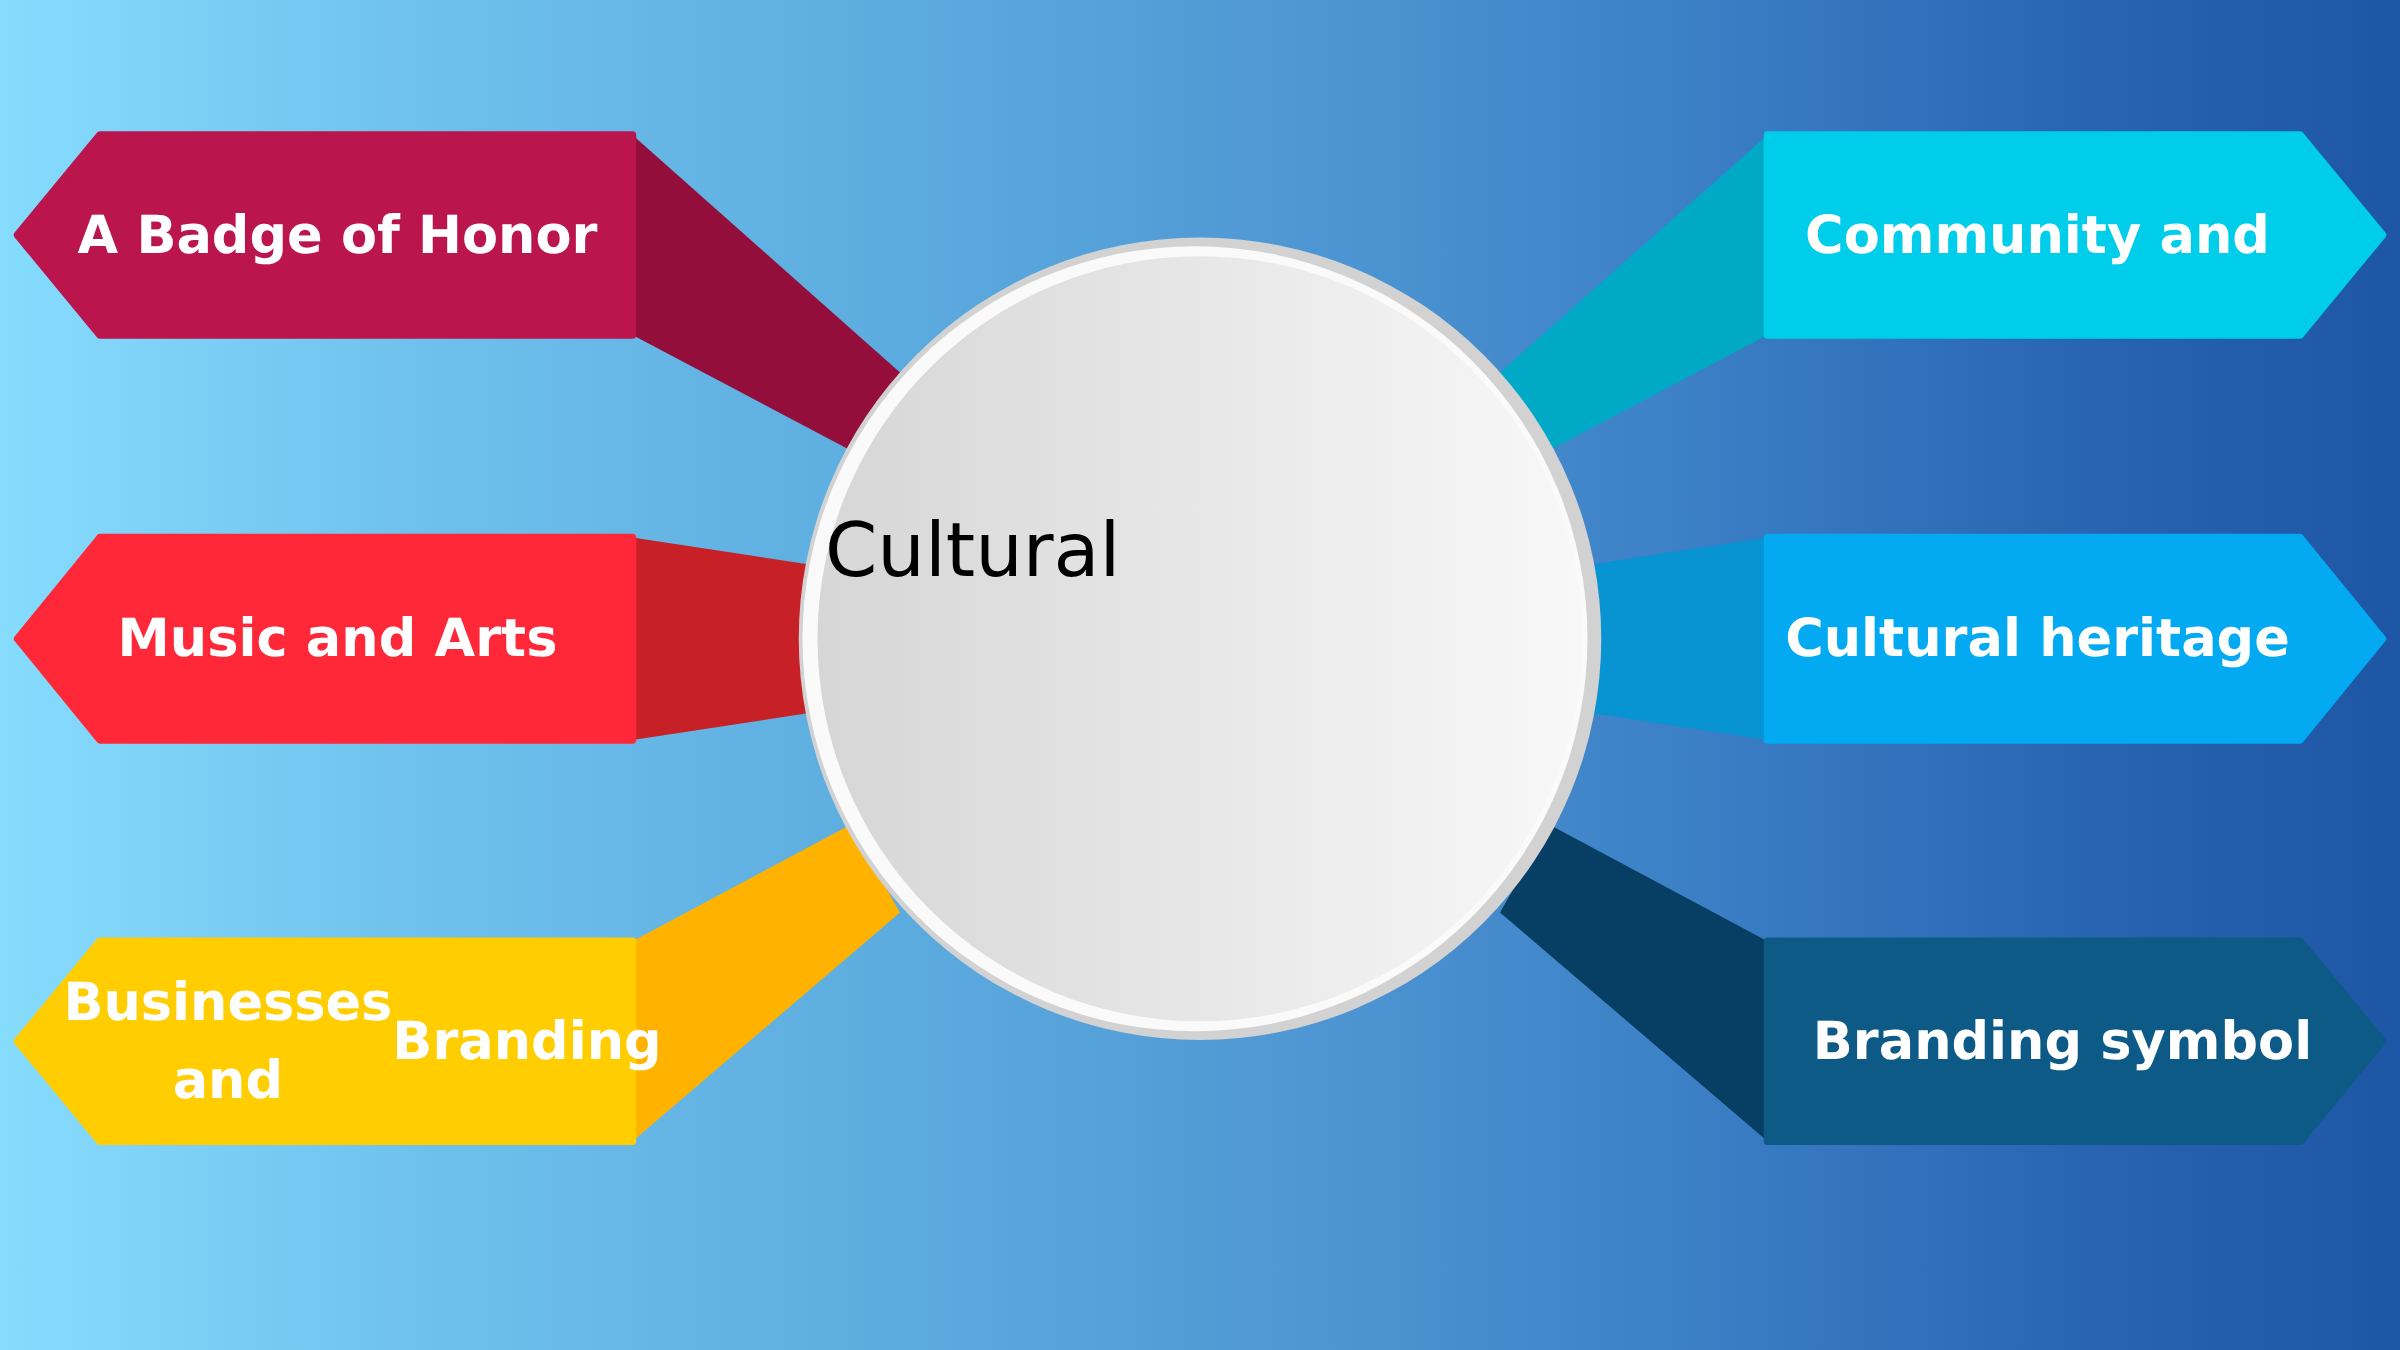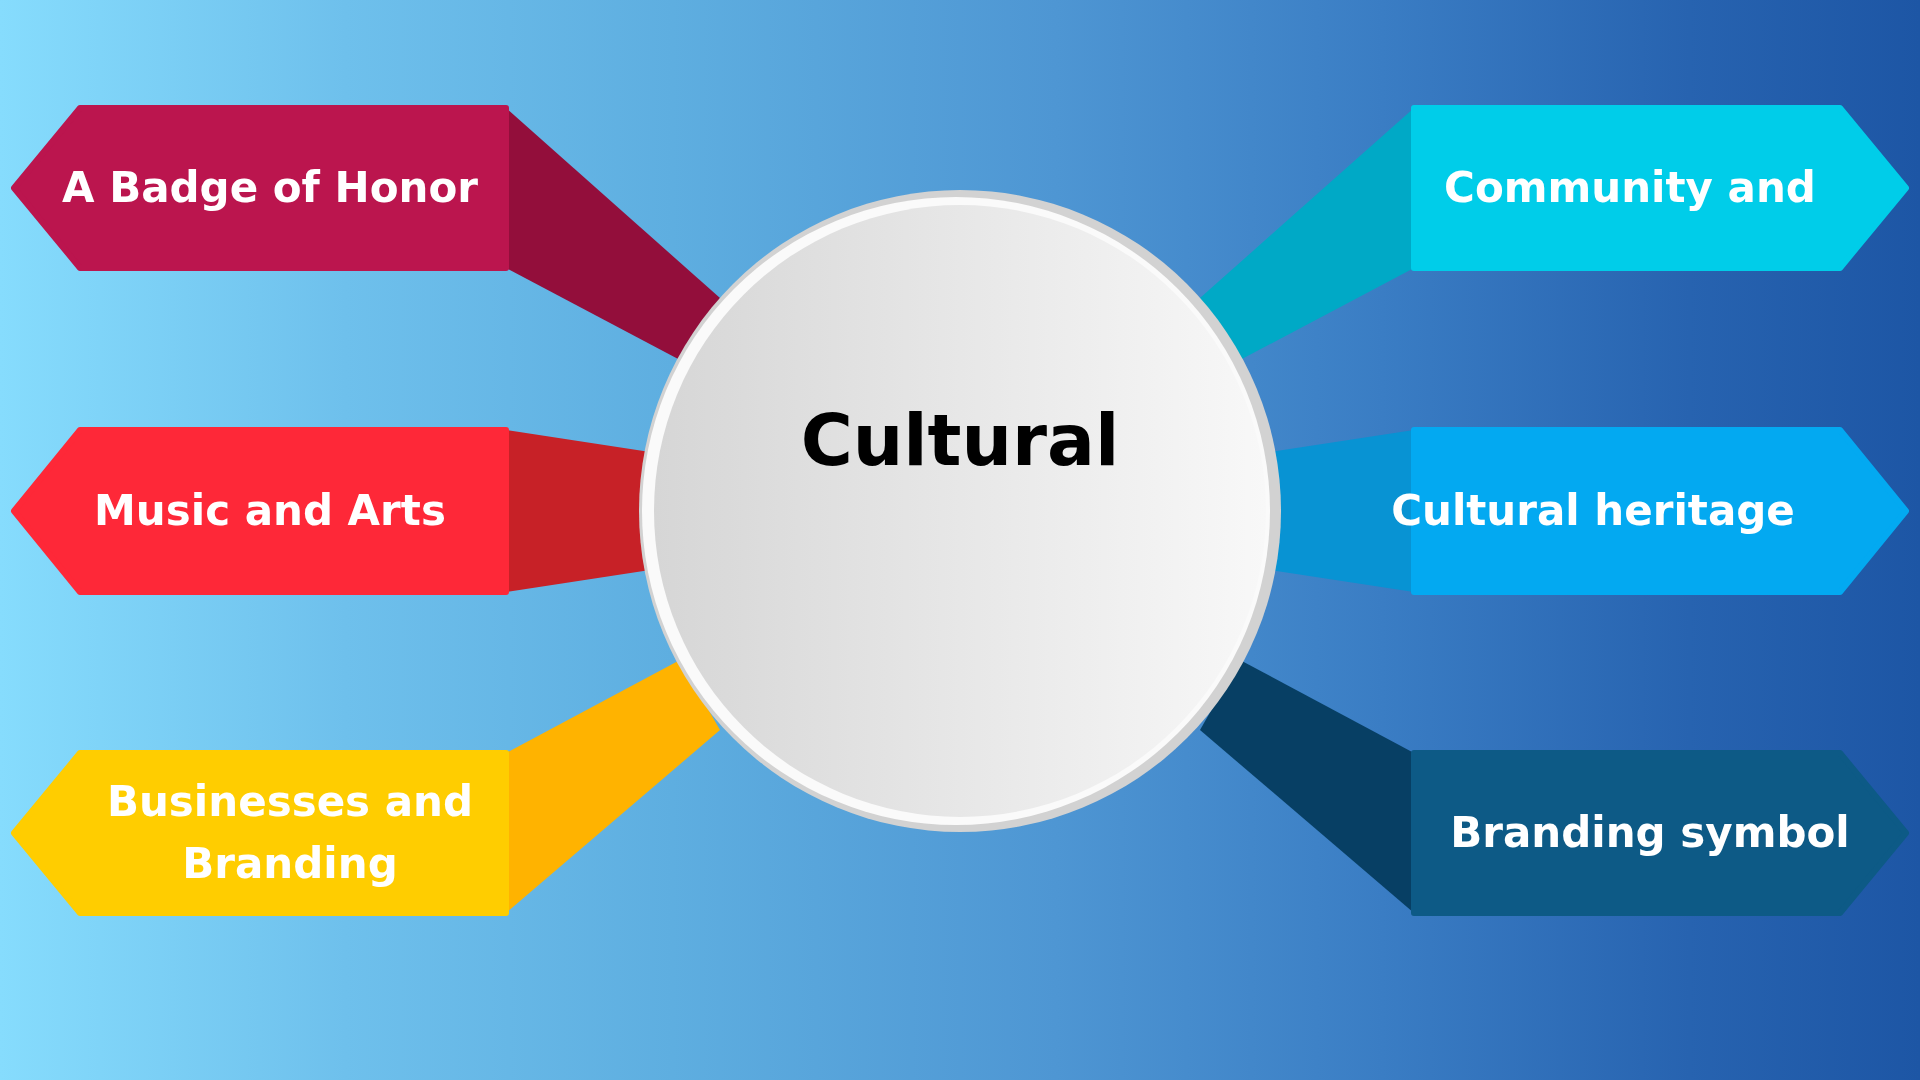--- a/index.html
+++ b/index.html
@@ -1,20 +1,20 @@
 <!DOCTYPE html>
 <html><head>
 <meta charset="utf-8">
 <style>
   html, body { margin:0; padding:0; width:1920px; height:1080px; overflow:hidden; }
   body { background: linear-gradient(90deg, #86dcfd 0%, #6ec0ec 18%, #5eaee0 35%, #4e96d3 55%, #3a7dc4 72%, #2763b0 88%, #1d56a5 100%); font-family: "DejaVu Sans", sans-serif; }
   #stage { position:absolute; left:0; top:0; width:1920px; height:1080px; }
   svg { position:absolute; left:0; top:0; }
   .label { position:absolute; color:#ffffff; font-weight:bold; text-align:center; font-size:42px; line-height:62px; display:flex; align-items:center; justify-content:center; }
-  .center-title { position:absolute; left:660px; top:390px; width:600px; text-align:center; color:#000; font-weight:bold; font-size:71px; line-height:102px; }
+  .center-title { position:absolute; left:660px; top:390px; width:600px; color:#000; font-weight:normal; font-size:60px; line-height:102px; }
 </style>
 </head>
 <body>
 
 <div id="stage">
   <svg width="1920" height="1080" viewBox="0 0 1920 1080">
     <defs>
       <linearGradient id="circGrad" x1="0" y1="0" x2="1" y2="0">
         <stop offset="0" stop-color="#d6d6d6"></stop>
         <stop offset="1" stop-color="#f8f8f8"></stop>
@@ -45,27 +45,27 @@
   <div class="center-title">
     <div>Cultural</div>
   </div>
 
   <div class="label" style="left:60px; top:108px; width:420px; height:160px;align-items:center;">
     <span>A Badge of Honor</span>
   </div>
   <div class="label" style="left:60px; top:430px; width:420px; height:162px;">
     <span>Music and Arts</span>
   </div>
-  <div class="label" style="left:80px; top:753px; width:420px; height:160px; flex-direction:column;">
+  <div class="label" style="left:80px; top:753px; width:420px; height:160px; ">
     <span>Businesses and</span>
     <span>Branding</span>
   </div>
 
   <div class="label" style="left:1420px; top:108px; width:420px; height:160px; flex-direction:row;">
     <span>Community and</span>
   </div>
-  <div class="label" style="left:1383px; top:430px; width:420px; height:162px;">
+  <div class="label" style="left:1420px; top:430px; width:420px; height:162px;">
     <span>Cultural heritage</span>
   </div>
   <div class="label" style="left:1440px; top:753px; width:420px; height:160px;">
     <span>Branding symbol</span>
   </div>
 </div>
 
 </body></html>

